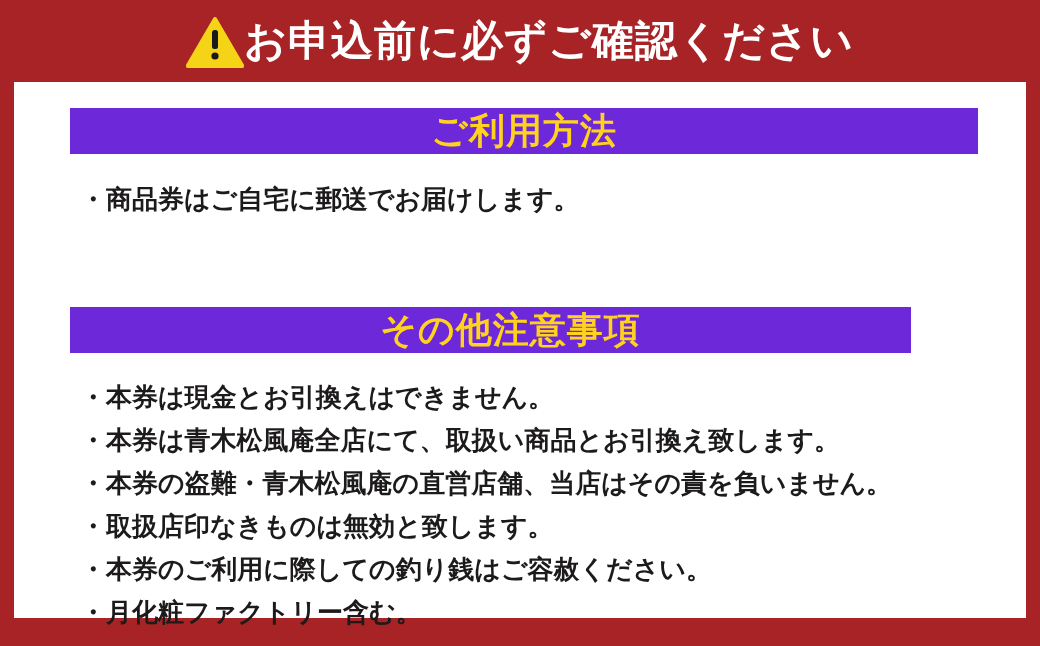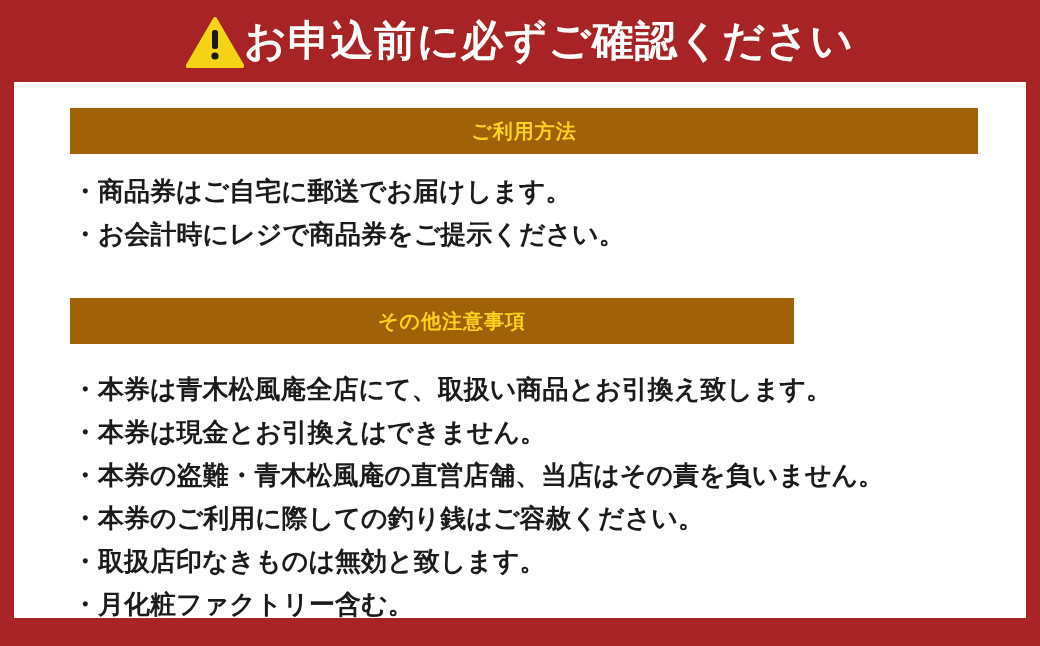--- a/index.html
+++ b/index.html
@@ -51,49 +51,49 @@
     position: absolute;
     left: 14px;
     top: 82px;
     width: 1012px;
     height: 536px;
     background: #ffffff;
     box-sizing: border-box;
   }
   
   .banner {
-    background: #a16207;
+    background: #6d28d9;
     color: #FFD21E;
-    font-size: 20px;
+    font-size: 36px;
     font-weight: bold;
     text-align: center;
     line-height: 46px;
     height: 46px;
     letter-spacing: 1px;
     box-sizing: border-box;
   }
   #banner-usage {
     position: absolute;
     left: 56px;
     top: 26px;
     width: 908px;
   }
   #banner-notes {
     position: absolute;
     left: 56px;
-    top: 216px;
-    width: 724px;
+    top: 225px;
+    width: 841px;
     padding-left: 40px;
   }
   
   .list {
     position: absolute;
     left: 58px;
     width: 940px;
-    margin: 0;
+    margin: 8px;
     padding: 0;
     list-style: none;
   }
   #list-usage { top: 88px; }
   #list-notes { top: 286px; }
   .list-item {
     color: #1c1a1a;
     font-size: 26px;
     font-weight: bold;
     line-height: 43px;
@@ -114,28 +114,27 @@
     </svg>
     <div id="header-title">お申込前に必ずご確認ください</div>
   </div>
 
   <div id="sheet">
 
     <div id="banner-usage" class="banner">ご利用方法</div>
 
     <ul id="list-usage" class="list">
       <li class="list-item">・商品券はご自宅に郵送でお届けします。</li>
-      <li class="list-item">・お会計時にレジで商品券をご提示ください。</li>
     </ul>
 
     <div id="banner-notes" class="banner">その他注意事項</div>
 
     <ul id="list-notes" class="list">
+      <li class="list-item">・本券は現金とお引換えはできません。</li>
       <li class="list-item">・本券は青木松風庵全店にて、取扱い商品とお引換え致します。</li>
-      <li class="list-item">・本券は現金とお引換えはできません。</li>
       <li class="list-item">・本券の盗難・青木松風庵の直営店舗、当店はその責を負いません。</li>
+      <li class="list-item">・取扱店印なきものは無効と致します。</li>
       <li class="list-item">・本券のご利用に際しての釣り銭はご容赦ください。</li>
-      <li class="list-item">・取扱店印なきものは無効と致します。</li>
       <li class="list-item">・月化粧ファクトリー含む。</li>
     </ul>
 
   </div>
 </div>
 
 </body></html>

